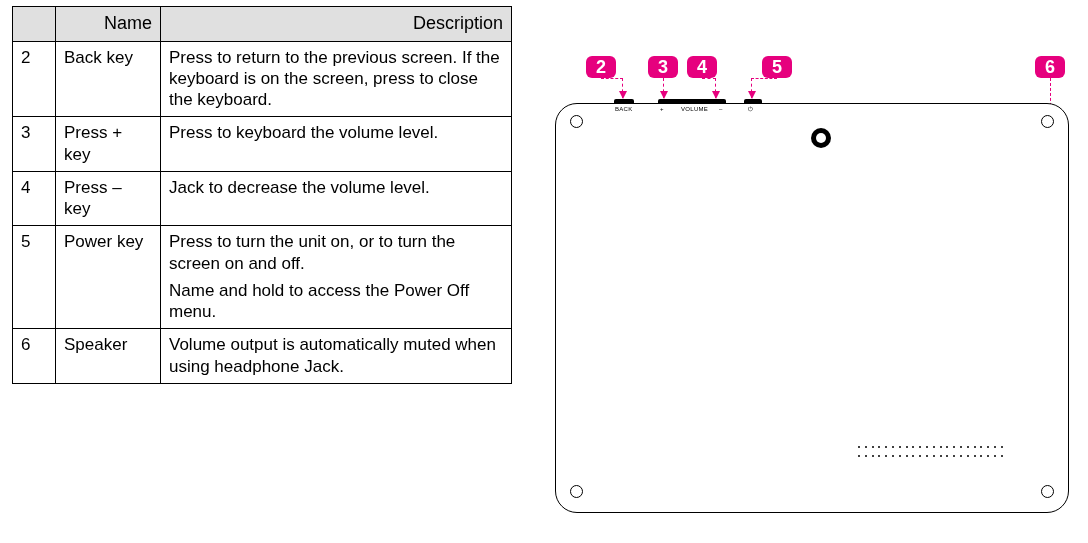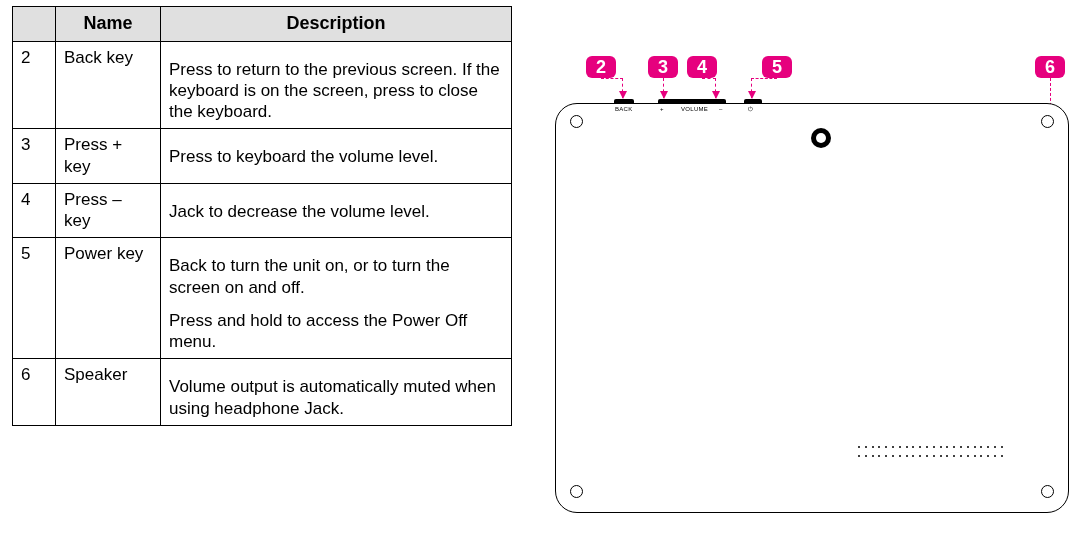--- a/index.html
+++ b/index.html
@@ -22,28 +22,28 @@
     border-collapse: collapse;
   }
   .parts-table th, .parts-table td {
     border: 1px solid #000;
     padding: 5px 8px 6px 8px;
     vertical-align: top;
     line-height: 1.25;
   }
   .parts-table th {
     background: #e0e0e0;
-    text-align: center;
-    font-weight: bold;
+    text-align: right;
+    font-weight: normal;
     font-size: 18px;
   }
   .col-num { width: 26px; text-align: left; }
   .col-name { width: 88px; }
   .col-desc { }
-  .parts-table td p { margin: 12px 0 6px 0; }
+  .parts-table td p { margin: 0 0 6px 0; }
   .parts-table td p:last-child { margin-bottom: 0; }
 
   
   .device-figure {
     position: absolute;
     left: 555px;
     top: 58px;
     width: 520px;
     height: 470px;
   }
@@ -216,22 +216,22 @@
       <td class="col-num">4</td>
       <td>Press – key</td>
       <td>
           <p>Jack to decrease the volume level.</p>
         </td>
     </tr>
     <tr>
       <td class="col-num">5</td>
       <td>Power key</td>
       <td>
-        <p>Back to turn the unit on, or to turn the screen on and off.</p>
-        <p>Press and hold to access the Power Off menu.</p>
+        <p>Press to turn the unit on, or to turn the screen on and off.</p>
+        <p>Name and hold to access the Power Off menu.</p>
       </td>
     </tr>
     <tr>
       <td class="col-num">6</td>
       <td>Speaker</td>
       <td>
           <p>Volume output is automatically muted when using headphone Jack.</p>
         </td>
     </tr>
   </tbody>

